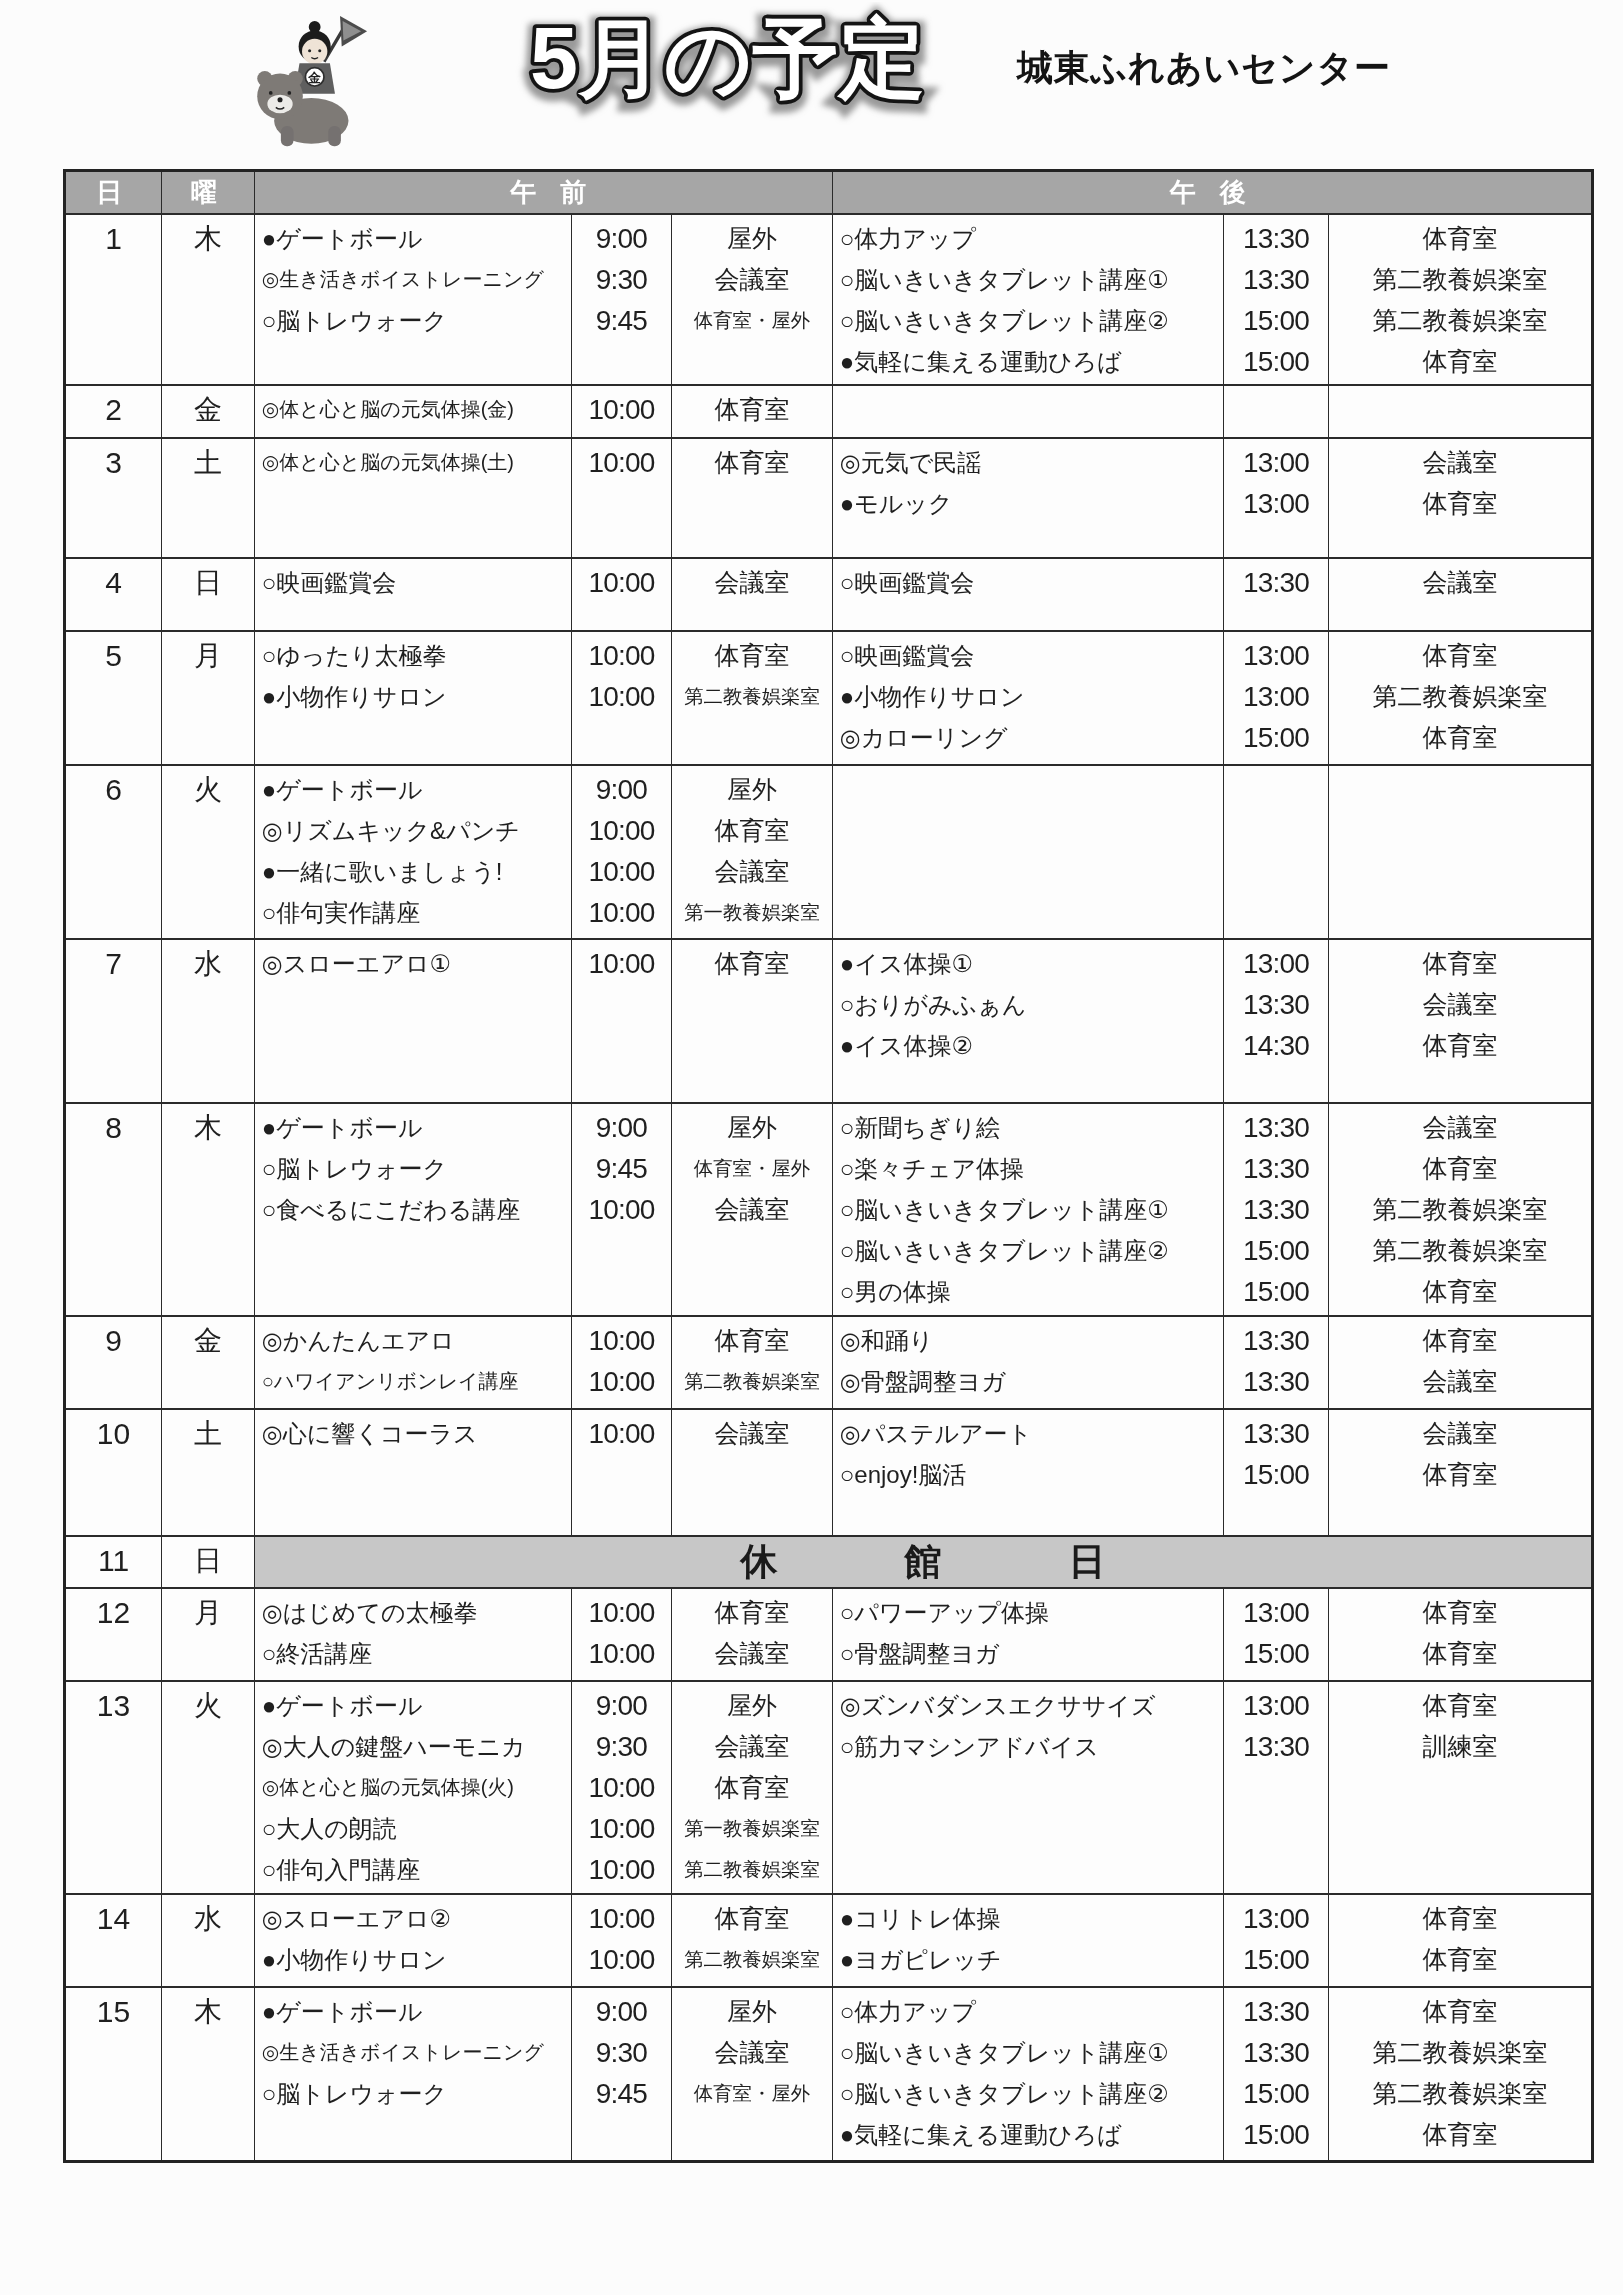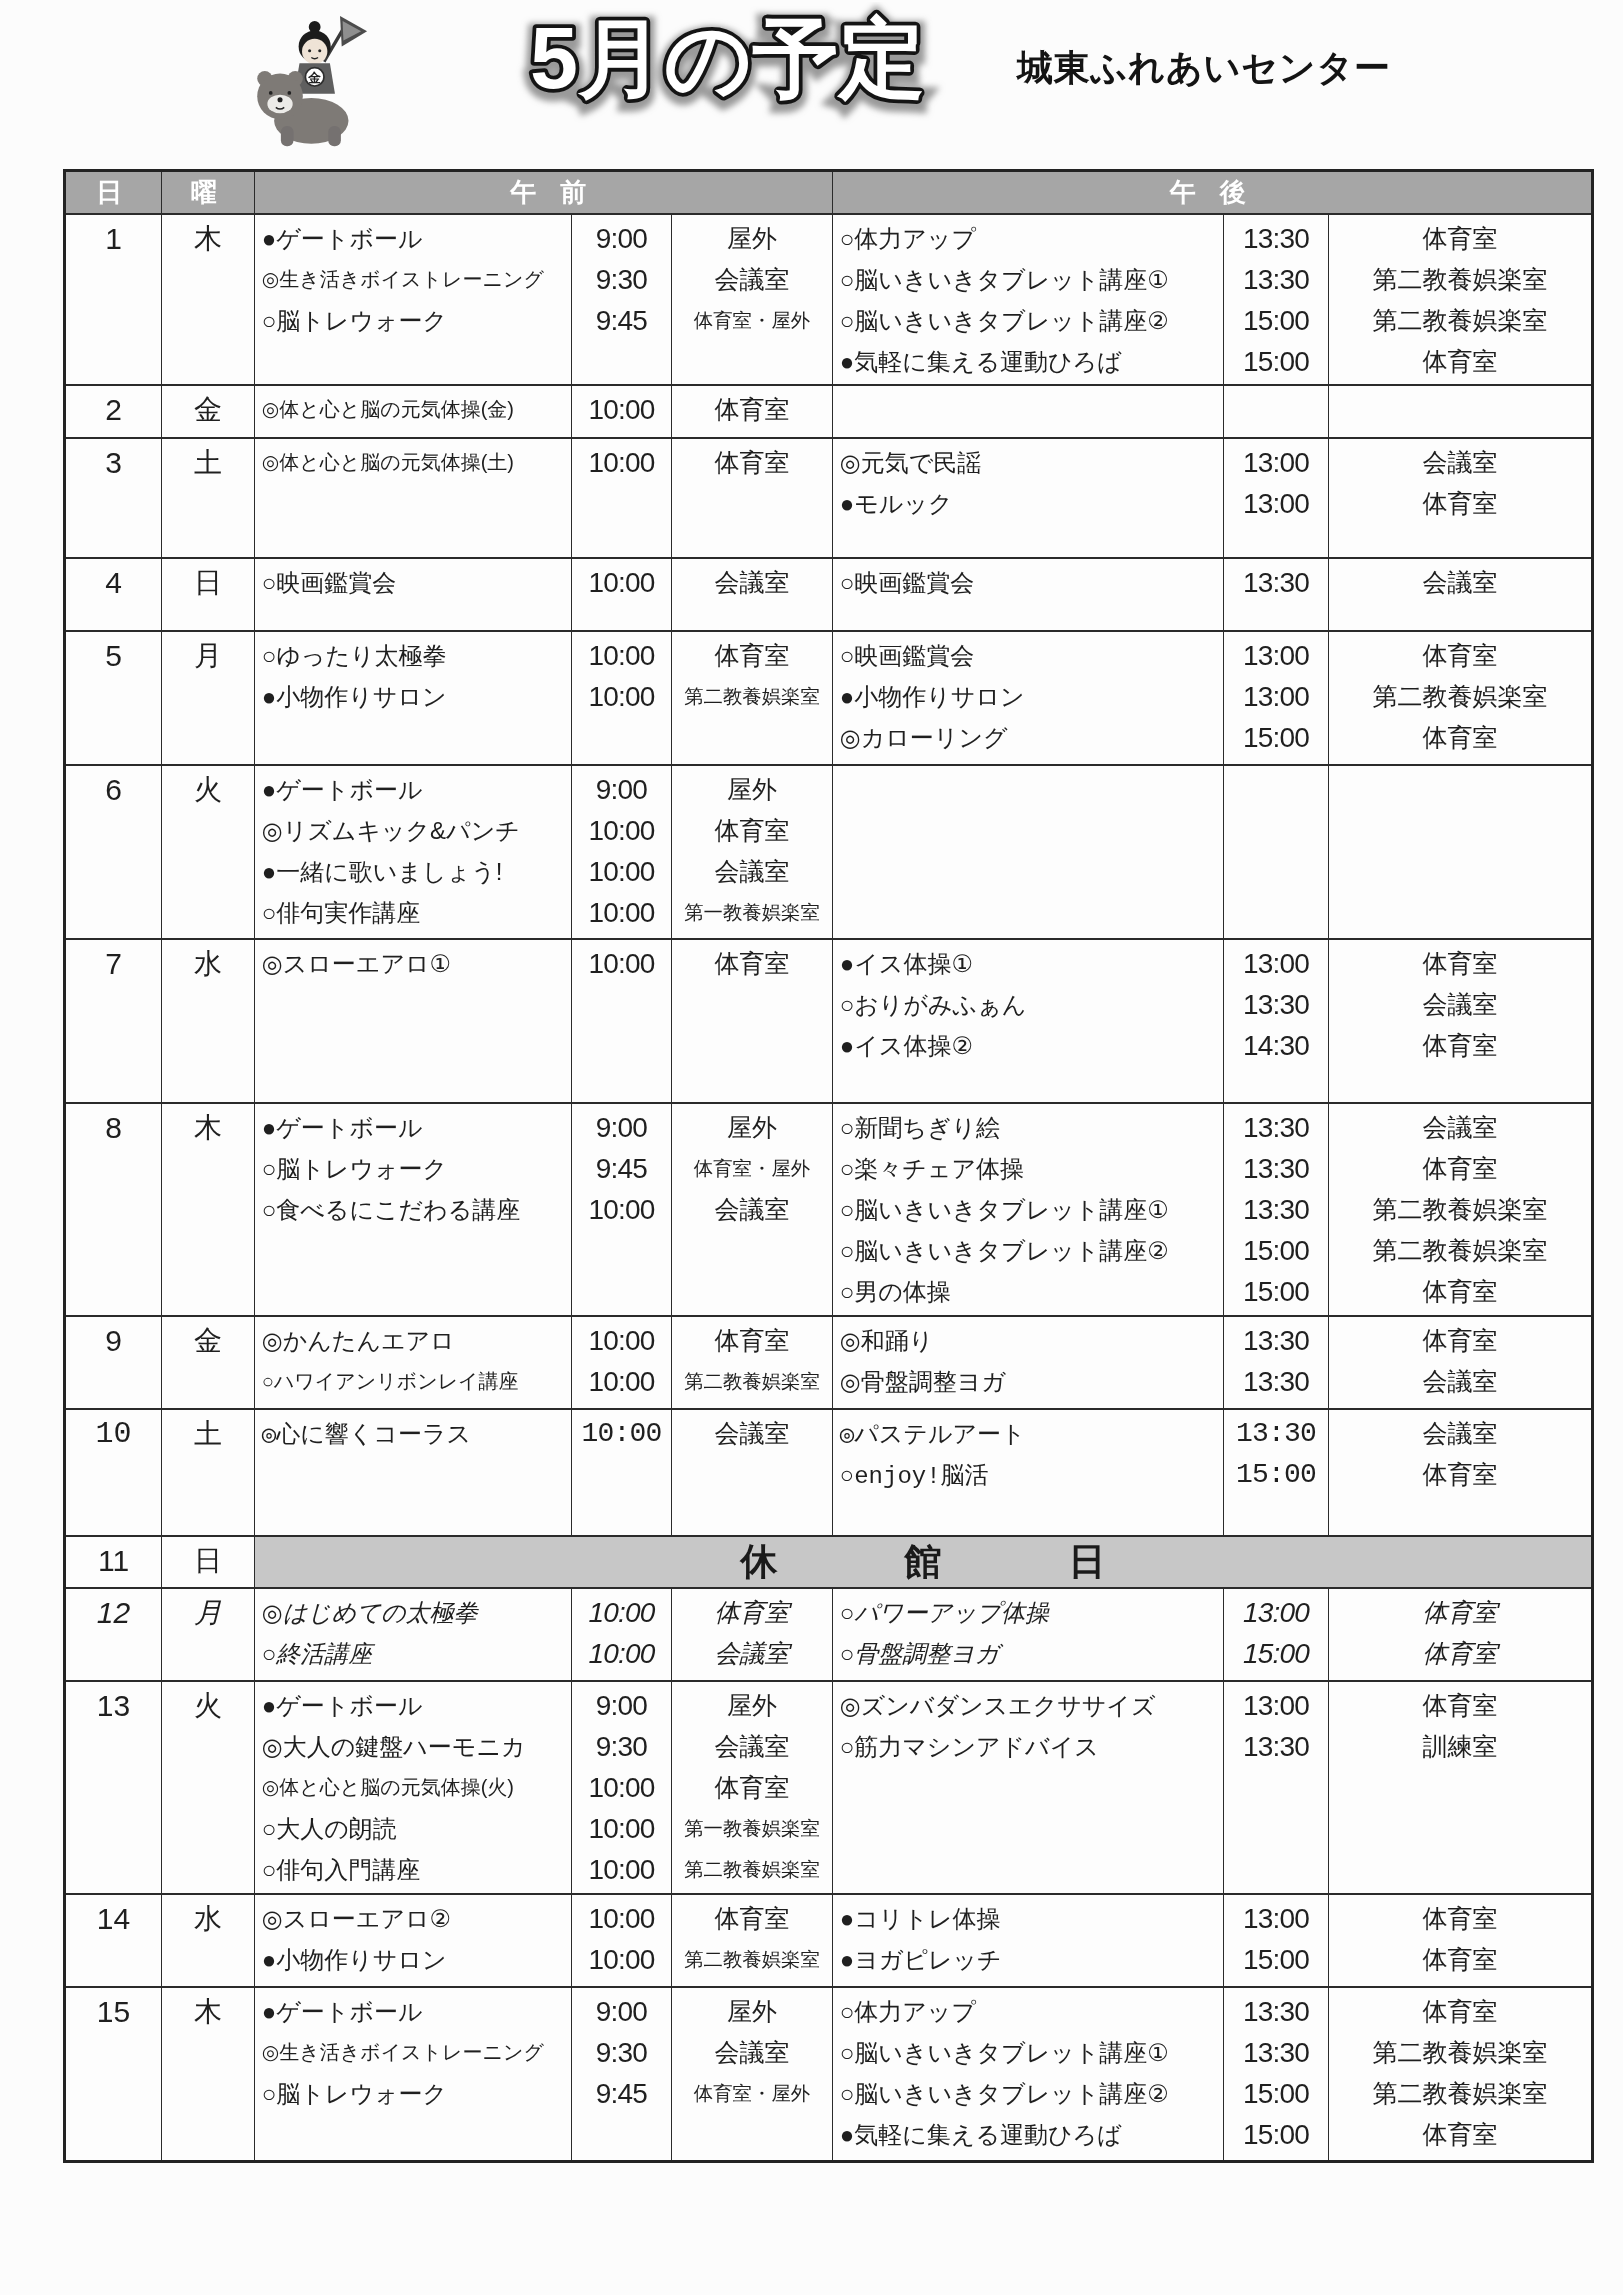--- a/index.html
+++ b/index.html
@@ -391,21 +391,21 @@
         </div>
         <div class="cell lines time">
           <div class="line">13:30</div>
           <div class="line">13:30</div>
         </div>
         <div class="cell lines room">
           <div class="line">体育室</div>
           <div class="line">会議室</div>
         </div>
       </div>
-      <div class="t-row body" style="min-height: 125px; font-family: Liberation Mono, monospace;">
+      <div class="t-row body" style="min-height: 125px;">
         <div class="cell lines day-col">
           <div class="line">10</div>
         </div>
         <div class="cell lines wd-col">
           <div class="line">土</div>
         </div>
         <div class="cell lines act">
           <div class="line">◎心に響くコーラス</div>
         </div>
         <div class="cell lines time">
@@ -433,21 +433,21 @@
         </div>
         <div class="cell lines wd-col">
           <div class="line">日</div>
         </div>
         <div class="cell closed-band">
           <span>休</span>
           <span>館</span>
           <span>日</span>
         </div>
       </div>
-      <div class="t-row body" style="min-height: 91px; font-style: italic;">
+      <div class="t-row body" style="min-height: 91px;">
         <div class="cell lines day-col">
           <div class="line">12</div>
         </div>
         <div class="cell lines wd-col">
           <div class="line">月</div>
         </div>
         <div class="cell lines act">
           <div class="line">◎はじめての太極拳</div>
           <div class="line">○終活講座</div>
         </div>

